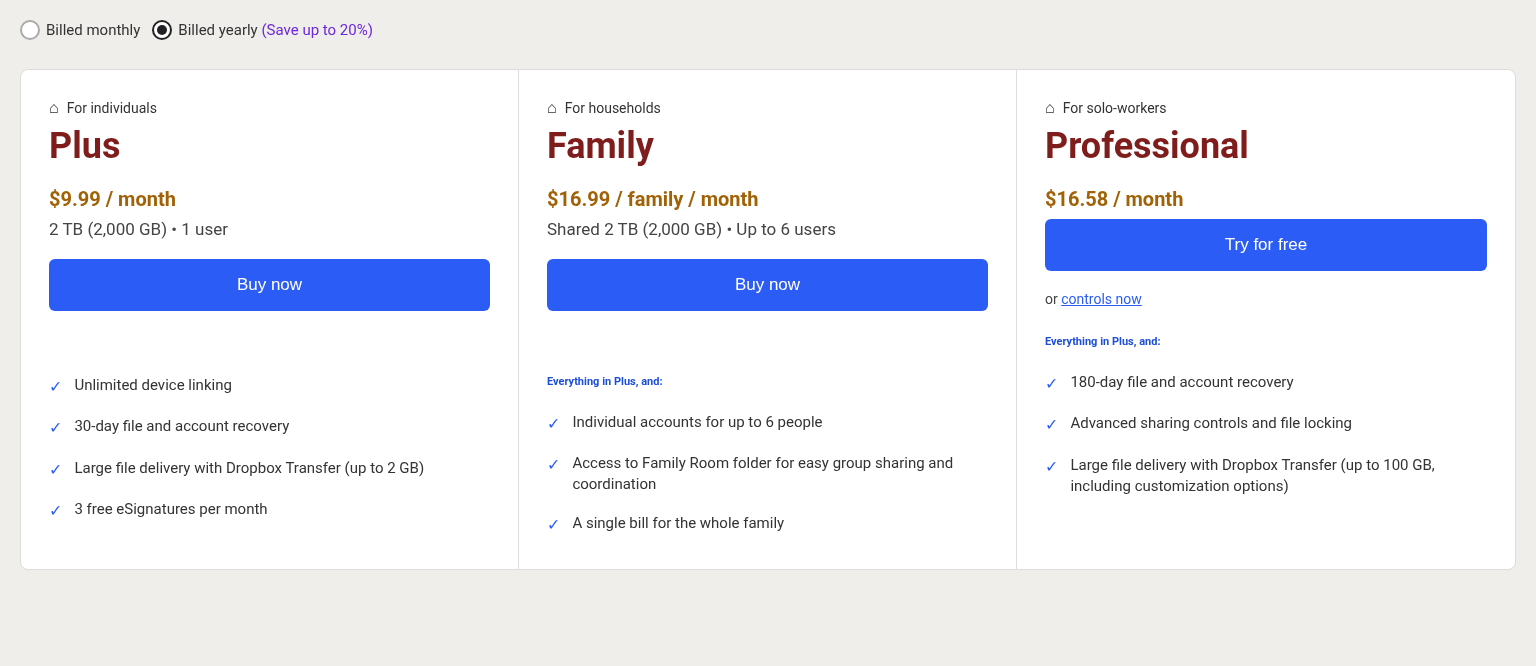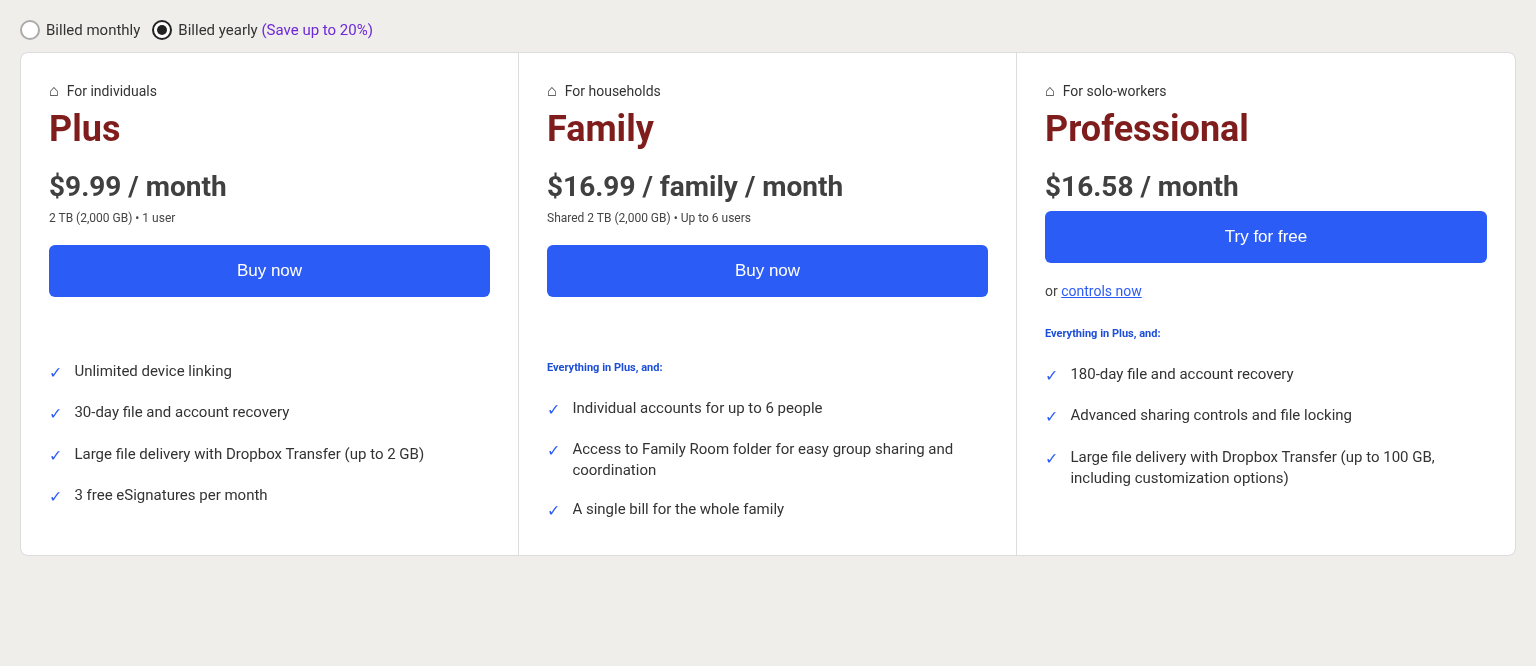--- a/index.html
+++ b/index.html
@@ -8,21 +8,21 @@
       font-family: -apple-system, BlinkMacSystemFont, 'Segoe UI', Roboto, Helvetica, Arial, sans-serif;
       background-color: #f0eeeb;
       padding: 20px;
       min-height: 666px;
     }
 
     .billing-toggle {
       display: flex;
       align-items: flex-start;
       gap: 12px;
-      margin-bottom: 12px;
+      margin-bottom: 29px;
     }
 
     .radio-option {
       display: flex;
       align-items: center;
       gap: 6px;
       cursor: pointer;
     }
 
     .radio-circle {
@@ -94,28 +94,28 @@
     }
 
     .plan-name {
       font-size: 36px;
       font-weight: 700;
       color: #7f1d1d;
       margin-bottom: 20px;
     }
 
     .plan-price {
-      font-size: 28px;
+      font-size: 20px;
       font-weight: 700;
-      color: #404040;
+      color: #a16207;
       margin-bottom: 8px;
     }
 
     .plan-storage {
-      font-size: 12px;
+      font-size: 17px;
       color: #444;
       margin-bottom: 20px;
     }
 
     .btn-primary {
       display: block;
       width: 100%;
       padding: 16px;
       background: #2b5cf6;
       color: white;

